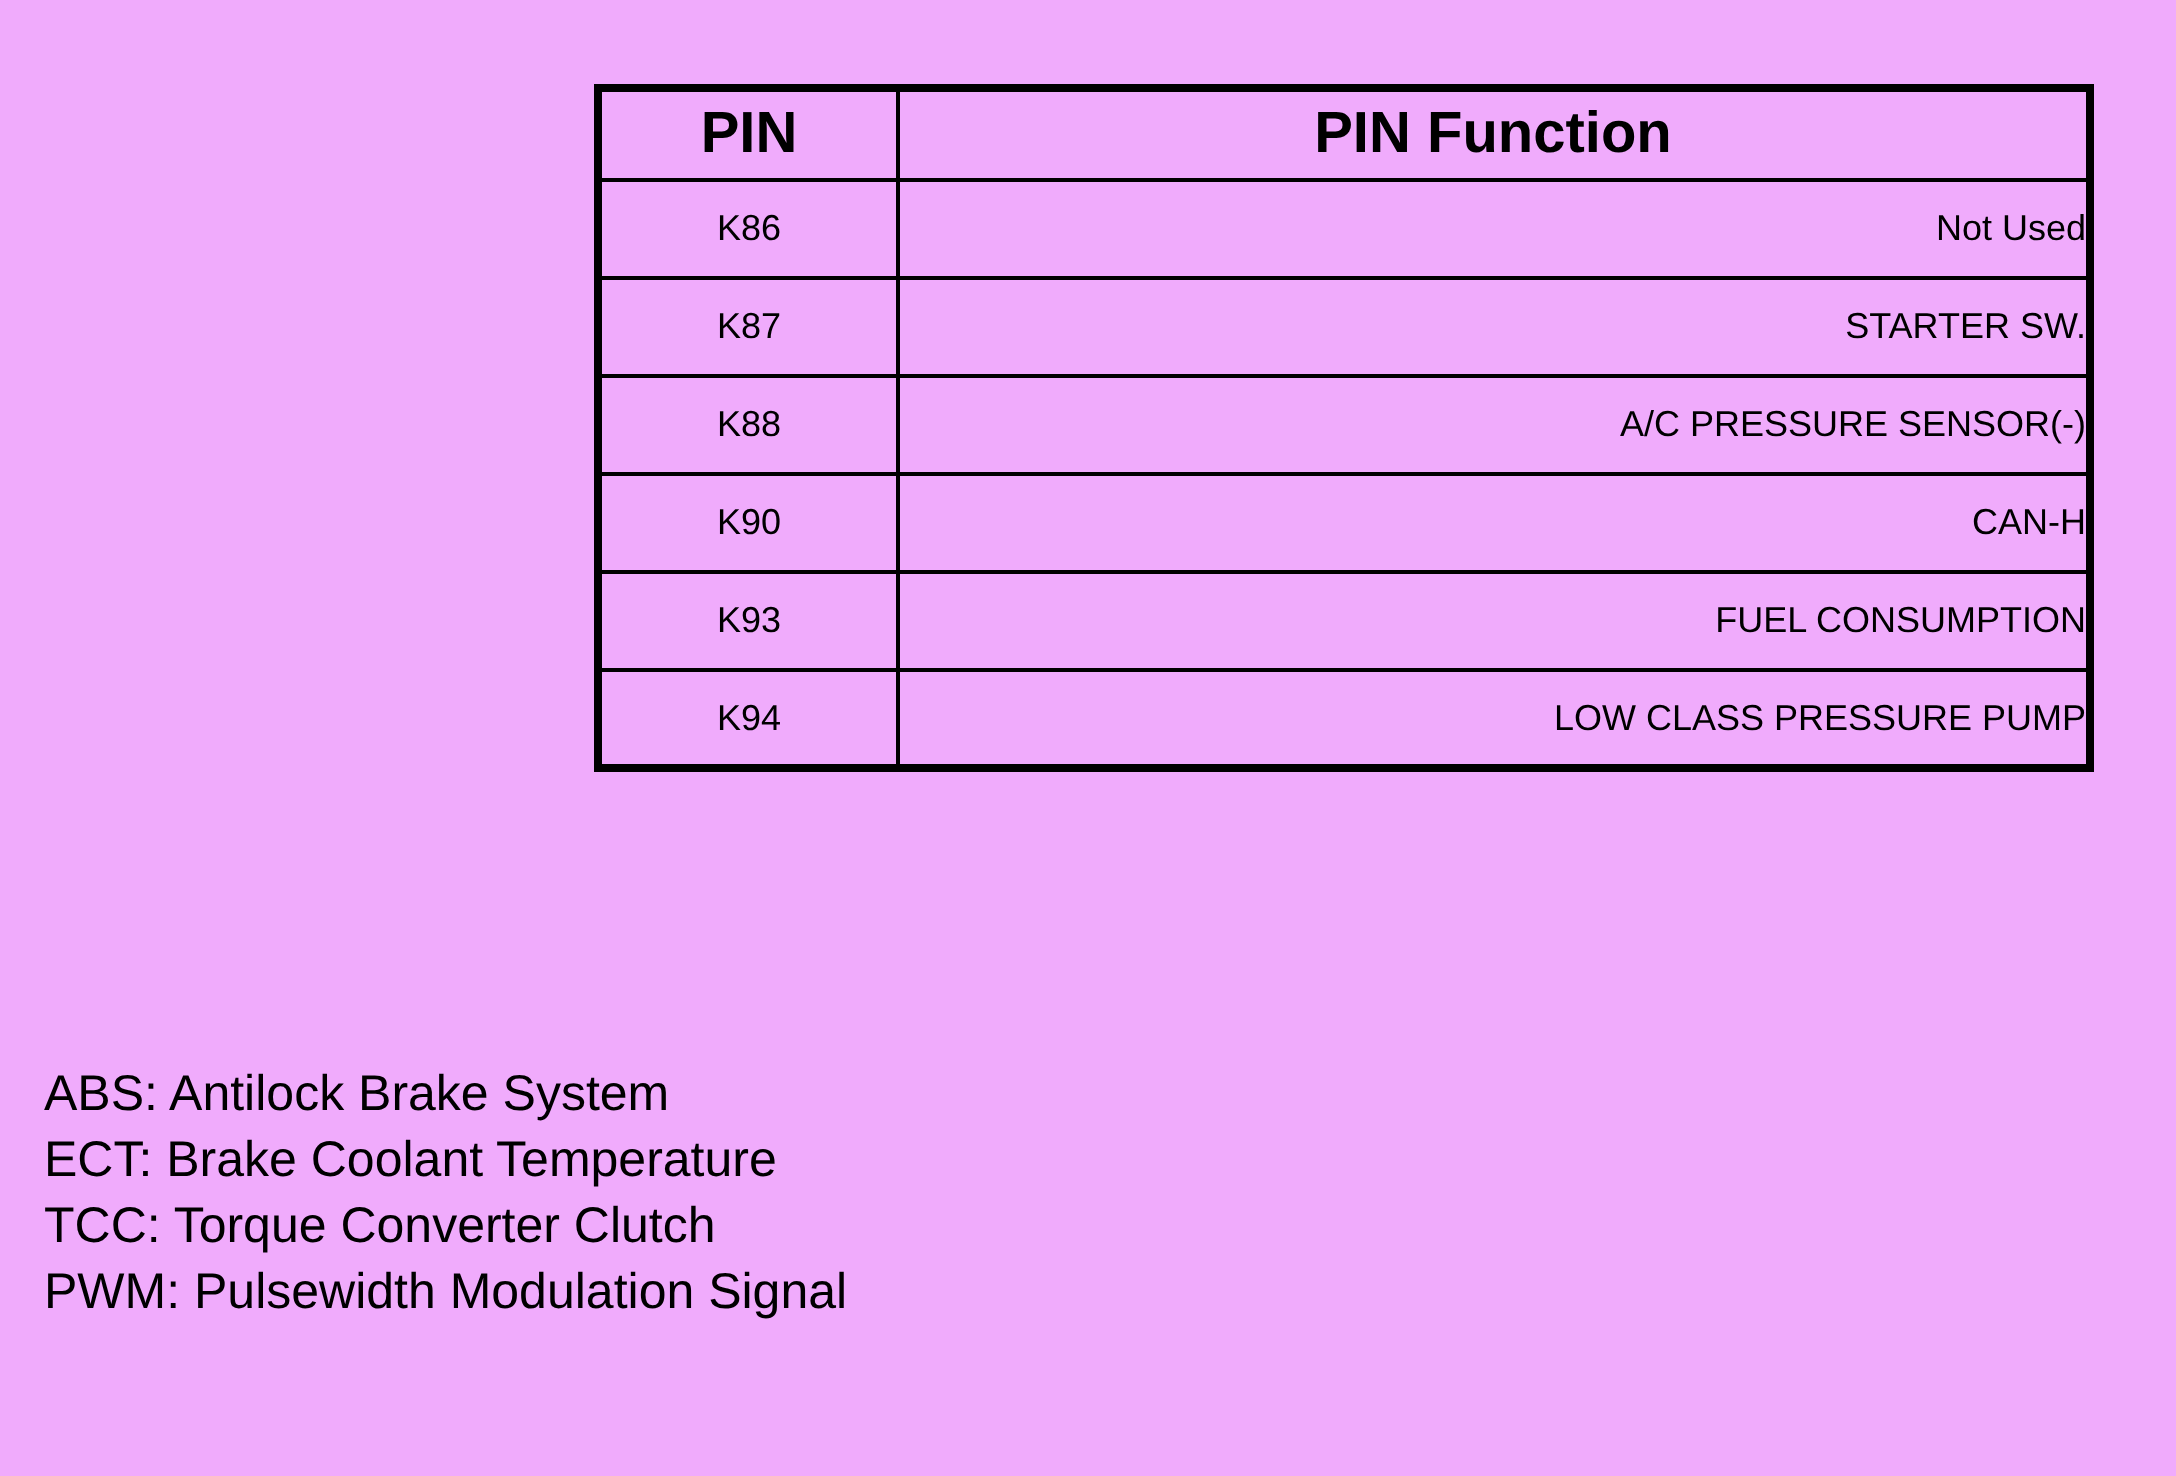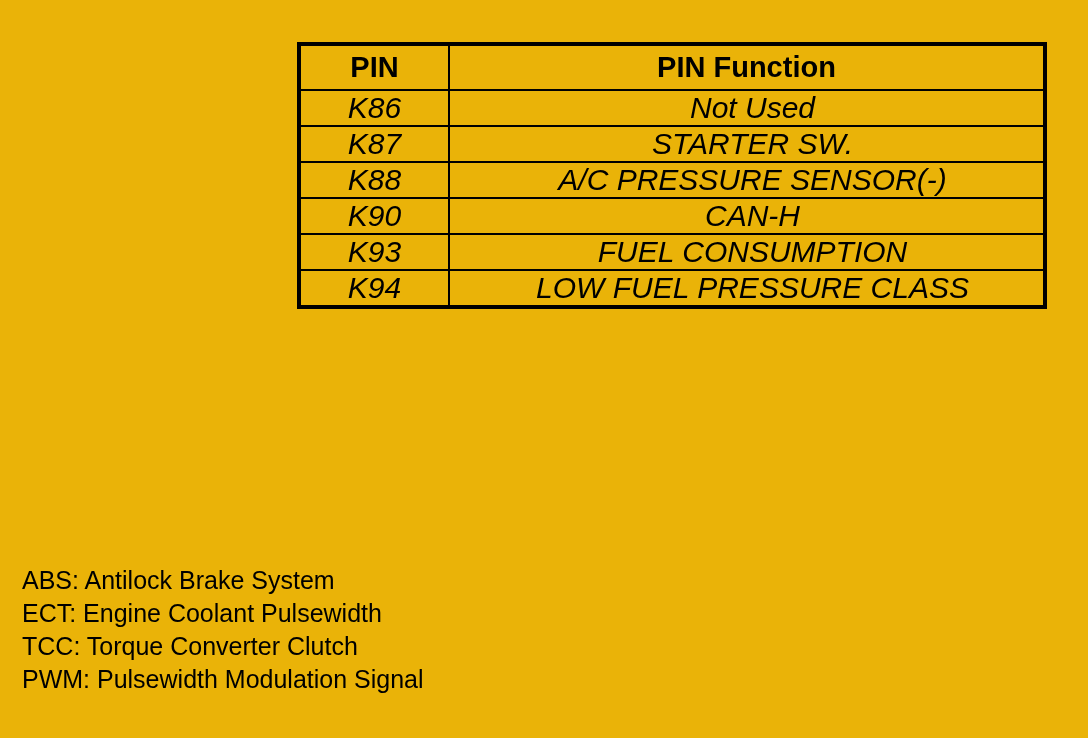--- a/index.html
+++ b/index.html
@@ -3,21 +3,21 @@
 <meta charset="utf-8">
 <style>
   * { margin: 0; padding: 0; box-sizing: border-box; }
   html, body {
     width: 1088px; height: 738px;
     background: #ffffff;
     font-family: "Liberation Sans", sans-serif;
     color: #000000;
     overflow: hidden;
   }
-  .page { position: relative; width: 1088px; height: 738px; background: #eab308; }
+  .page { position: relative; width: 1088px; height: 738px; background: #f0abfc; }
 
   table.pin-table {
     position: absolute;
     left: 297px; top: 42px;
     width: 750px;
     border-collapse: collapse;
     border: 4px solid #000000;
     table-layout: fixed;
   }
   table.pin-table th, table.pin-table td {
@@ -26,35 +26,33 @@
     white-space: nowrap;
     overflow: hidden;
   }
   table.pin-table th {
     height: 46px;
     font-size: 29px;
     font-weight: bold;
     text-align: center;
   }
   table.pin-table td {
-    height: 36px;
-    font-size: 30px;
+    height: 49px;
+    font-size: 18px;
     font-weight: normal;
-    font-style: italic;
   }
   col.pin-col { width: 150px; }
   td.pin-cell { text-align: center; }
-  td.fn-cell { text-align: center; padding-left: 12px; }
+  td.fn-cell { text-align: right; padding-left: 12px; }
 
   .legend {
     position: absolute;
     left: 22px; top: 531px;
     font-size: 25px;
     line-height: 33px;
-    margin-top: 33px;
   }
   .legend p { white-space: nowrap; }
 </style>
 </head>
 <body>
 
 <div class="page">
 
   <table class="pin-table">
     <colgroup>
@@ -83,25 +81,25 @@
       <tr>
         <td class="pin-cell">K90</td>
         <td class="fn-cell">CAN-H</td>
       </tr>
       <tr>
         <td class="pin-cell">K93</td>
         <td class="fn-cell">FUEL CONSUMPTION</td>
       </tr>
       <tr>
         <td class="pin-cell">K94</td>
-        <td class="fn-cell">LOW FUEL PRESSURE CLASS</td>
+        <td class="fn-cell">LOW CLASS PRESSURE PUMP</td>
       </tr>
     </tbody>
   </table>
 
   <div class="legend">
     <p>ABS: Antilock Brake System</p>
-    <p>ECT: Engine Coolant Pulsewidth</p>
+    <p>ECT: Brake Coolant Temperature</p>
     <p>TCC: Torque Converter Clutch</p>
     <p>PWM: Pulsewidth Modulation Signal</p>
   </div>
 
 </div>
 
 </body></html>

